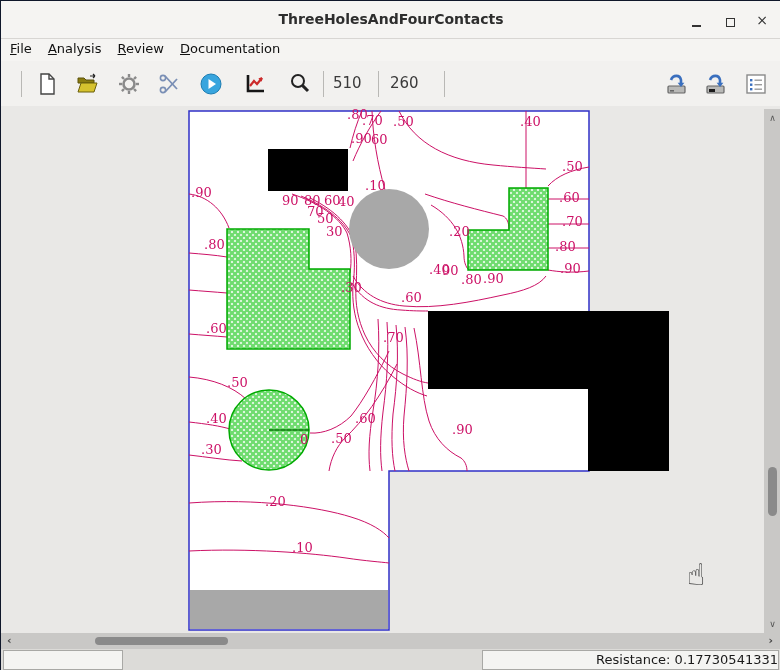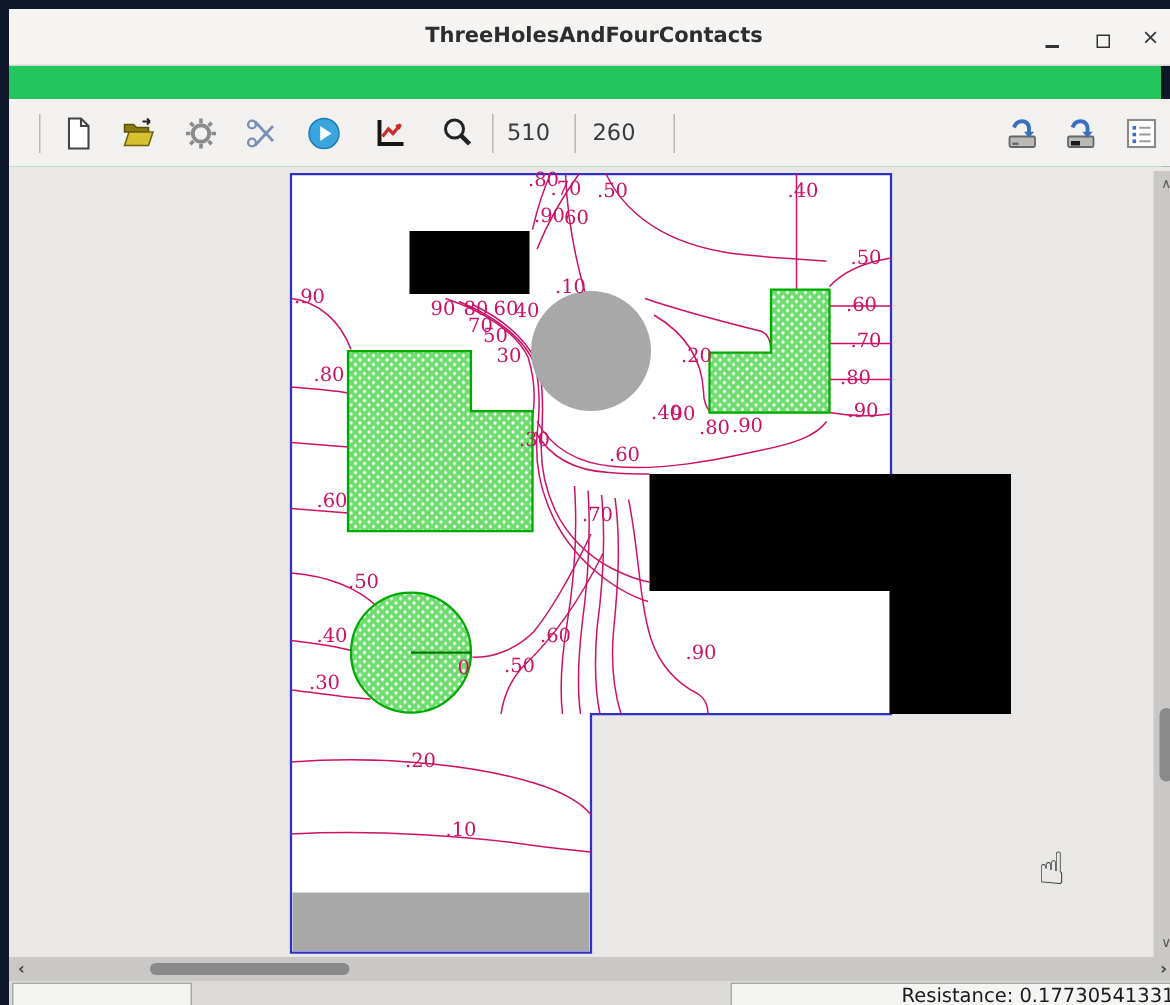--- a/index.html
+++ b/index.html
@@ -1,18 +1,18 @@
 <!DOCTYPE html>
 <html><head>
 <meta charset="utf-8">
 <style>
   * { margin:0; padding:0; box-sizing:border-box; }
   html,body { width:780px; height:670px; overflow:hidden;
     font-family:"DejaVu Sans","Liberation Sans",sans-serif; }
-  #window { position:relative; width:780px; height:670px; background:#22c55e; border:6px solid #0f172a; }
+  #window { position:relative; width:780px; height:670px; background:#84cc16; border:1px solid #0f172a; }
 
   
   #titlebar { position:absolute; left:0; top:0; width:780px; height:38px;
     background:#f5f4f2; border-bottom:1px solid #d8d6d3; }
   #title { position:absolute; left:0; right:0; top:10px; text-align:center;
     font-size:14px; font-weight:bold; color:#2d2d2d; }
   .winbtn { position:absolute; top:11px; width:22px; height:18px; text-align:center;
     color:#333; cursor:default; }
   #btn-min  { right:74px; }
   #btn-max  { right:40px; }
@@ -68,20 +68,26 @@
 
 <div id="window">
 
   <div id="titlebar">
     <div id="title">ThreeHolesAndFourContacts</div>
     <div class="winbtn" id="btn-min"><span class="bar"></span></div>
     <div class="winbtn" id="btn-max"><span class="box"></span></div>
     <div class="winbtn" id="btn-close">×</div>
   </div>
 
+  <div id="menubar">
+    <span class="menu-item"><u>F</u>ile</span>
+    <span class="menu-item"><u>A</u>nalysis</span>
+    <span class="menu-item"><u>R</u>eview</span>
+    <span class="menu-item"><u>D</u>ocumentation</span>
+  </div>
 
   <div id="toolbar">
     <div class="tsep" style="left:20px"></div>
 
     <div class="tbtn" style="left:32px">
       <svg width="24" height="24" viewBox="0 0 24 24">
         <path d="M6 2 h8 l5 5 v15 H6 z" fill="#ffffff" stroke="#444" stroke-width="1.4"></path>
         <path d="M14 2 v5 h5" fill="none" stroke="#444" stroke-width="1.4"></path>
       </svg>
     </div>

